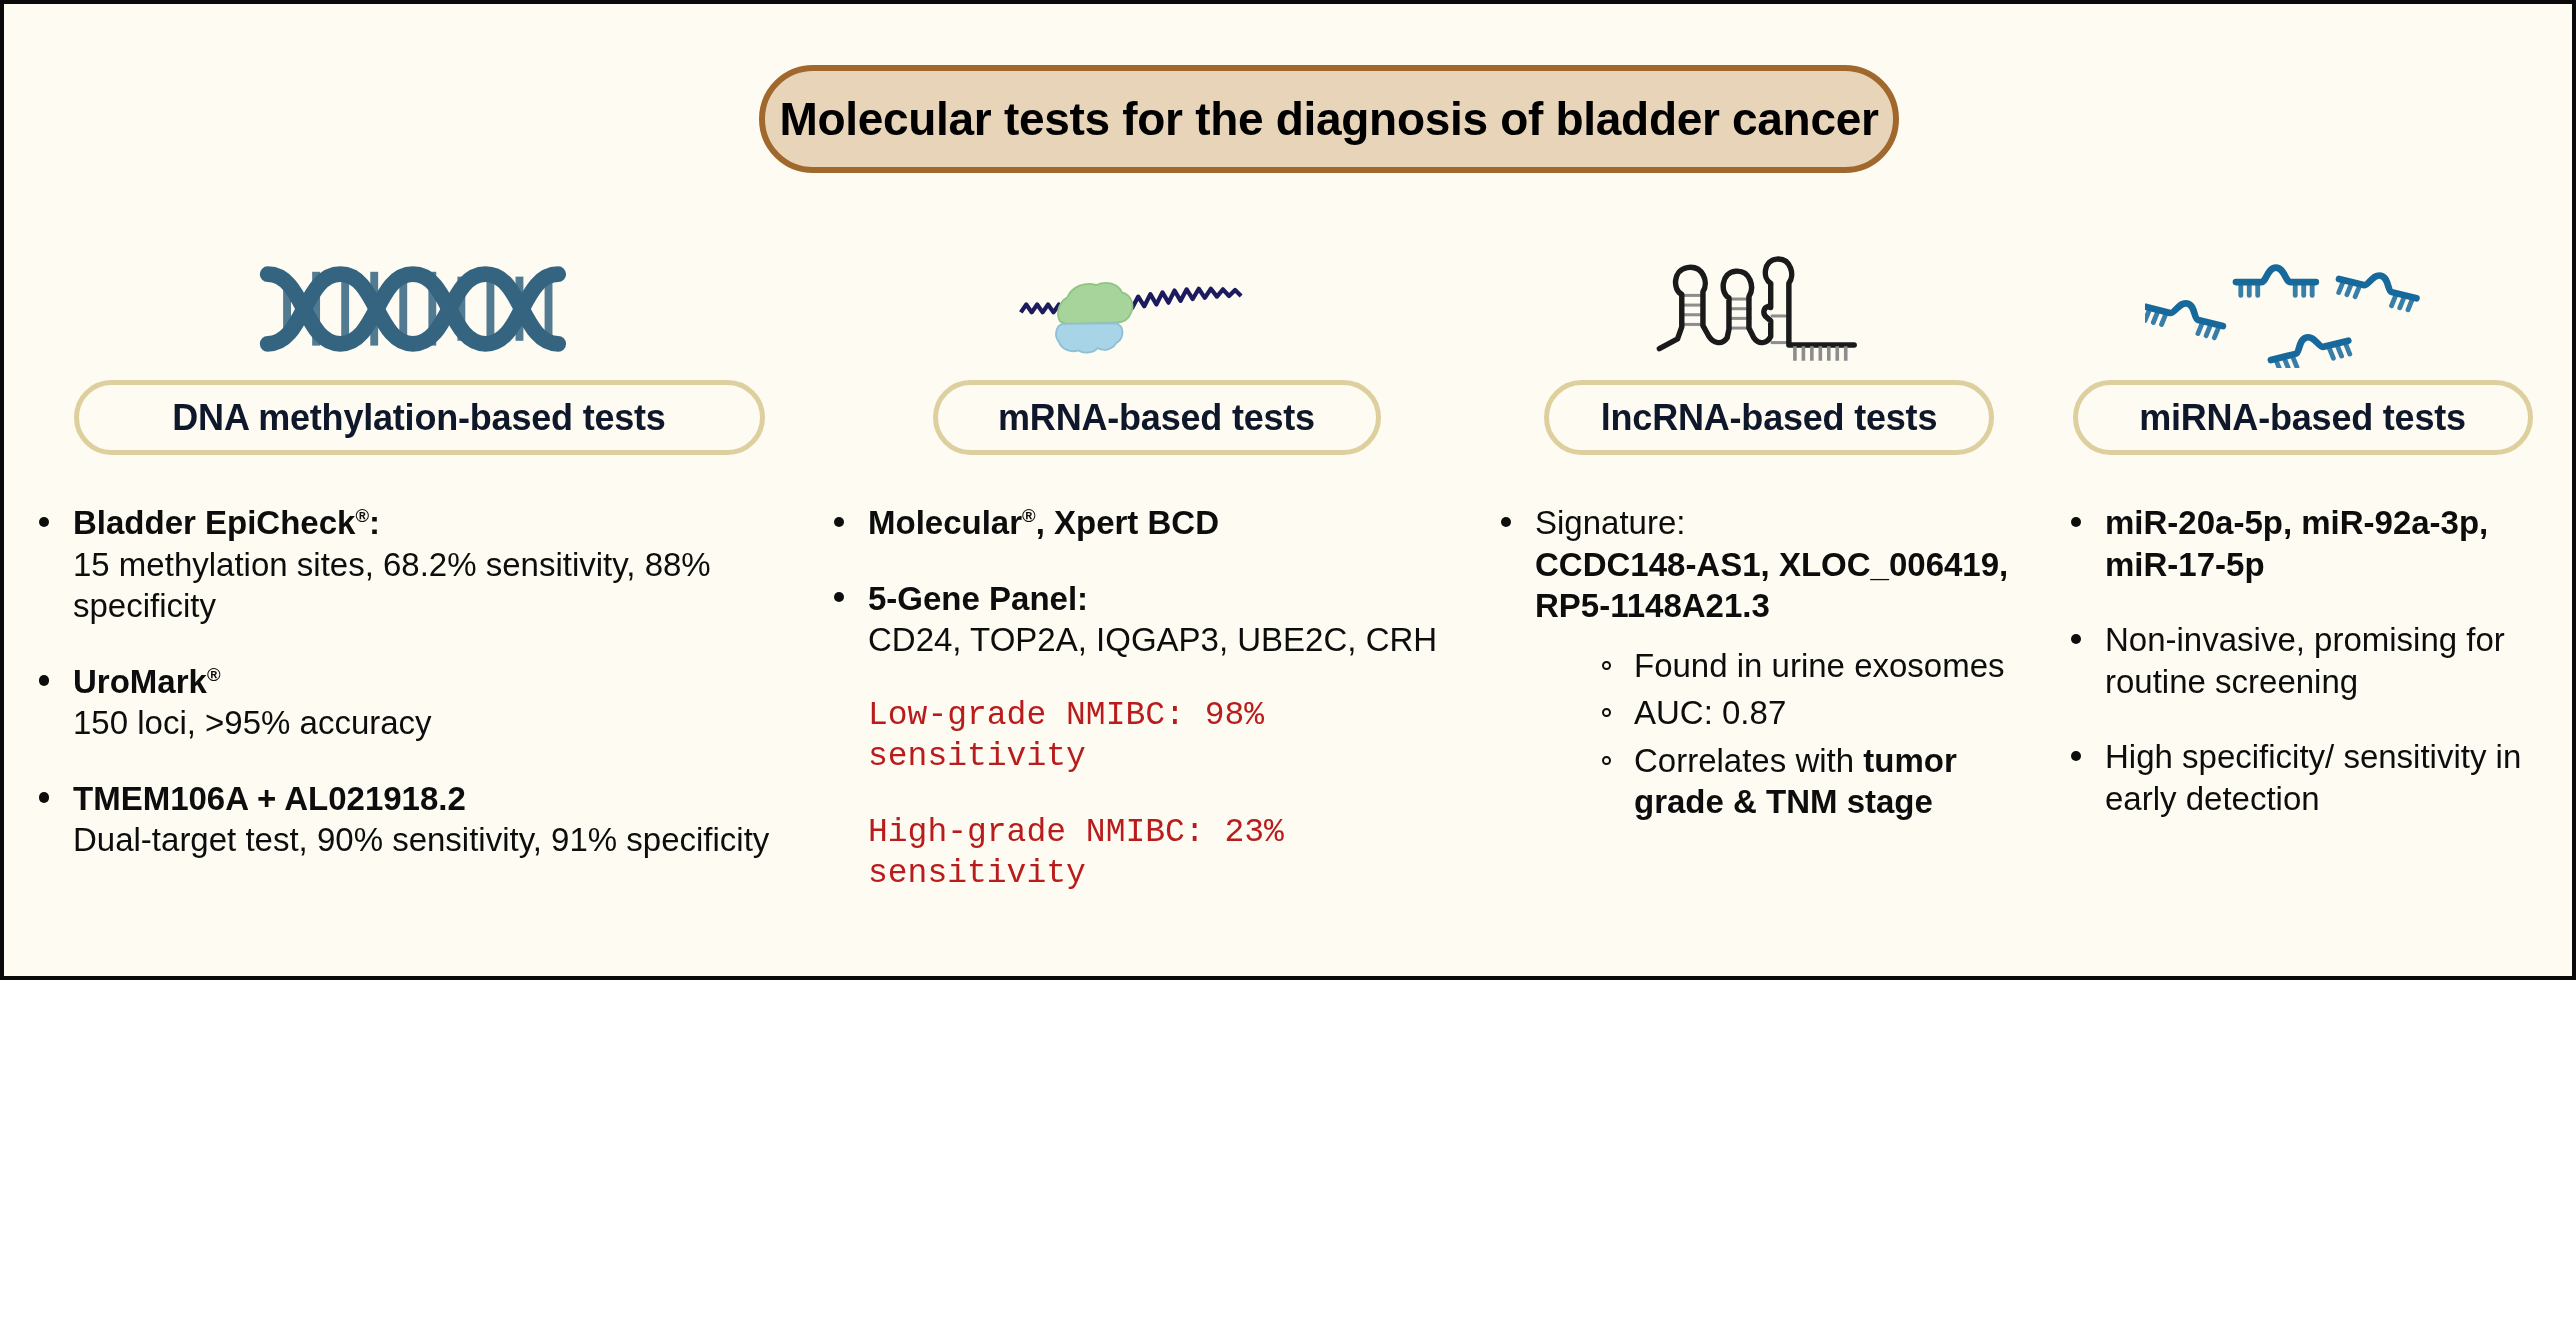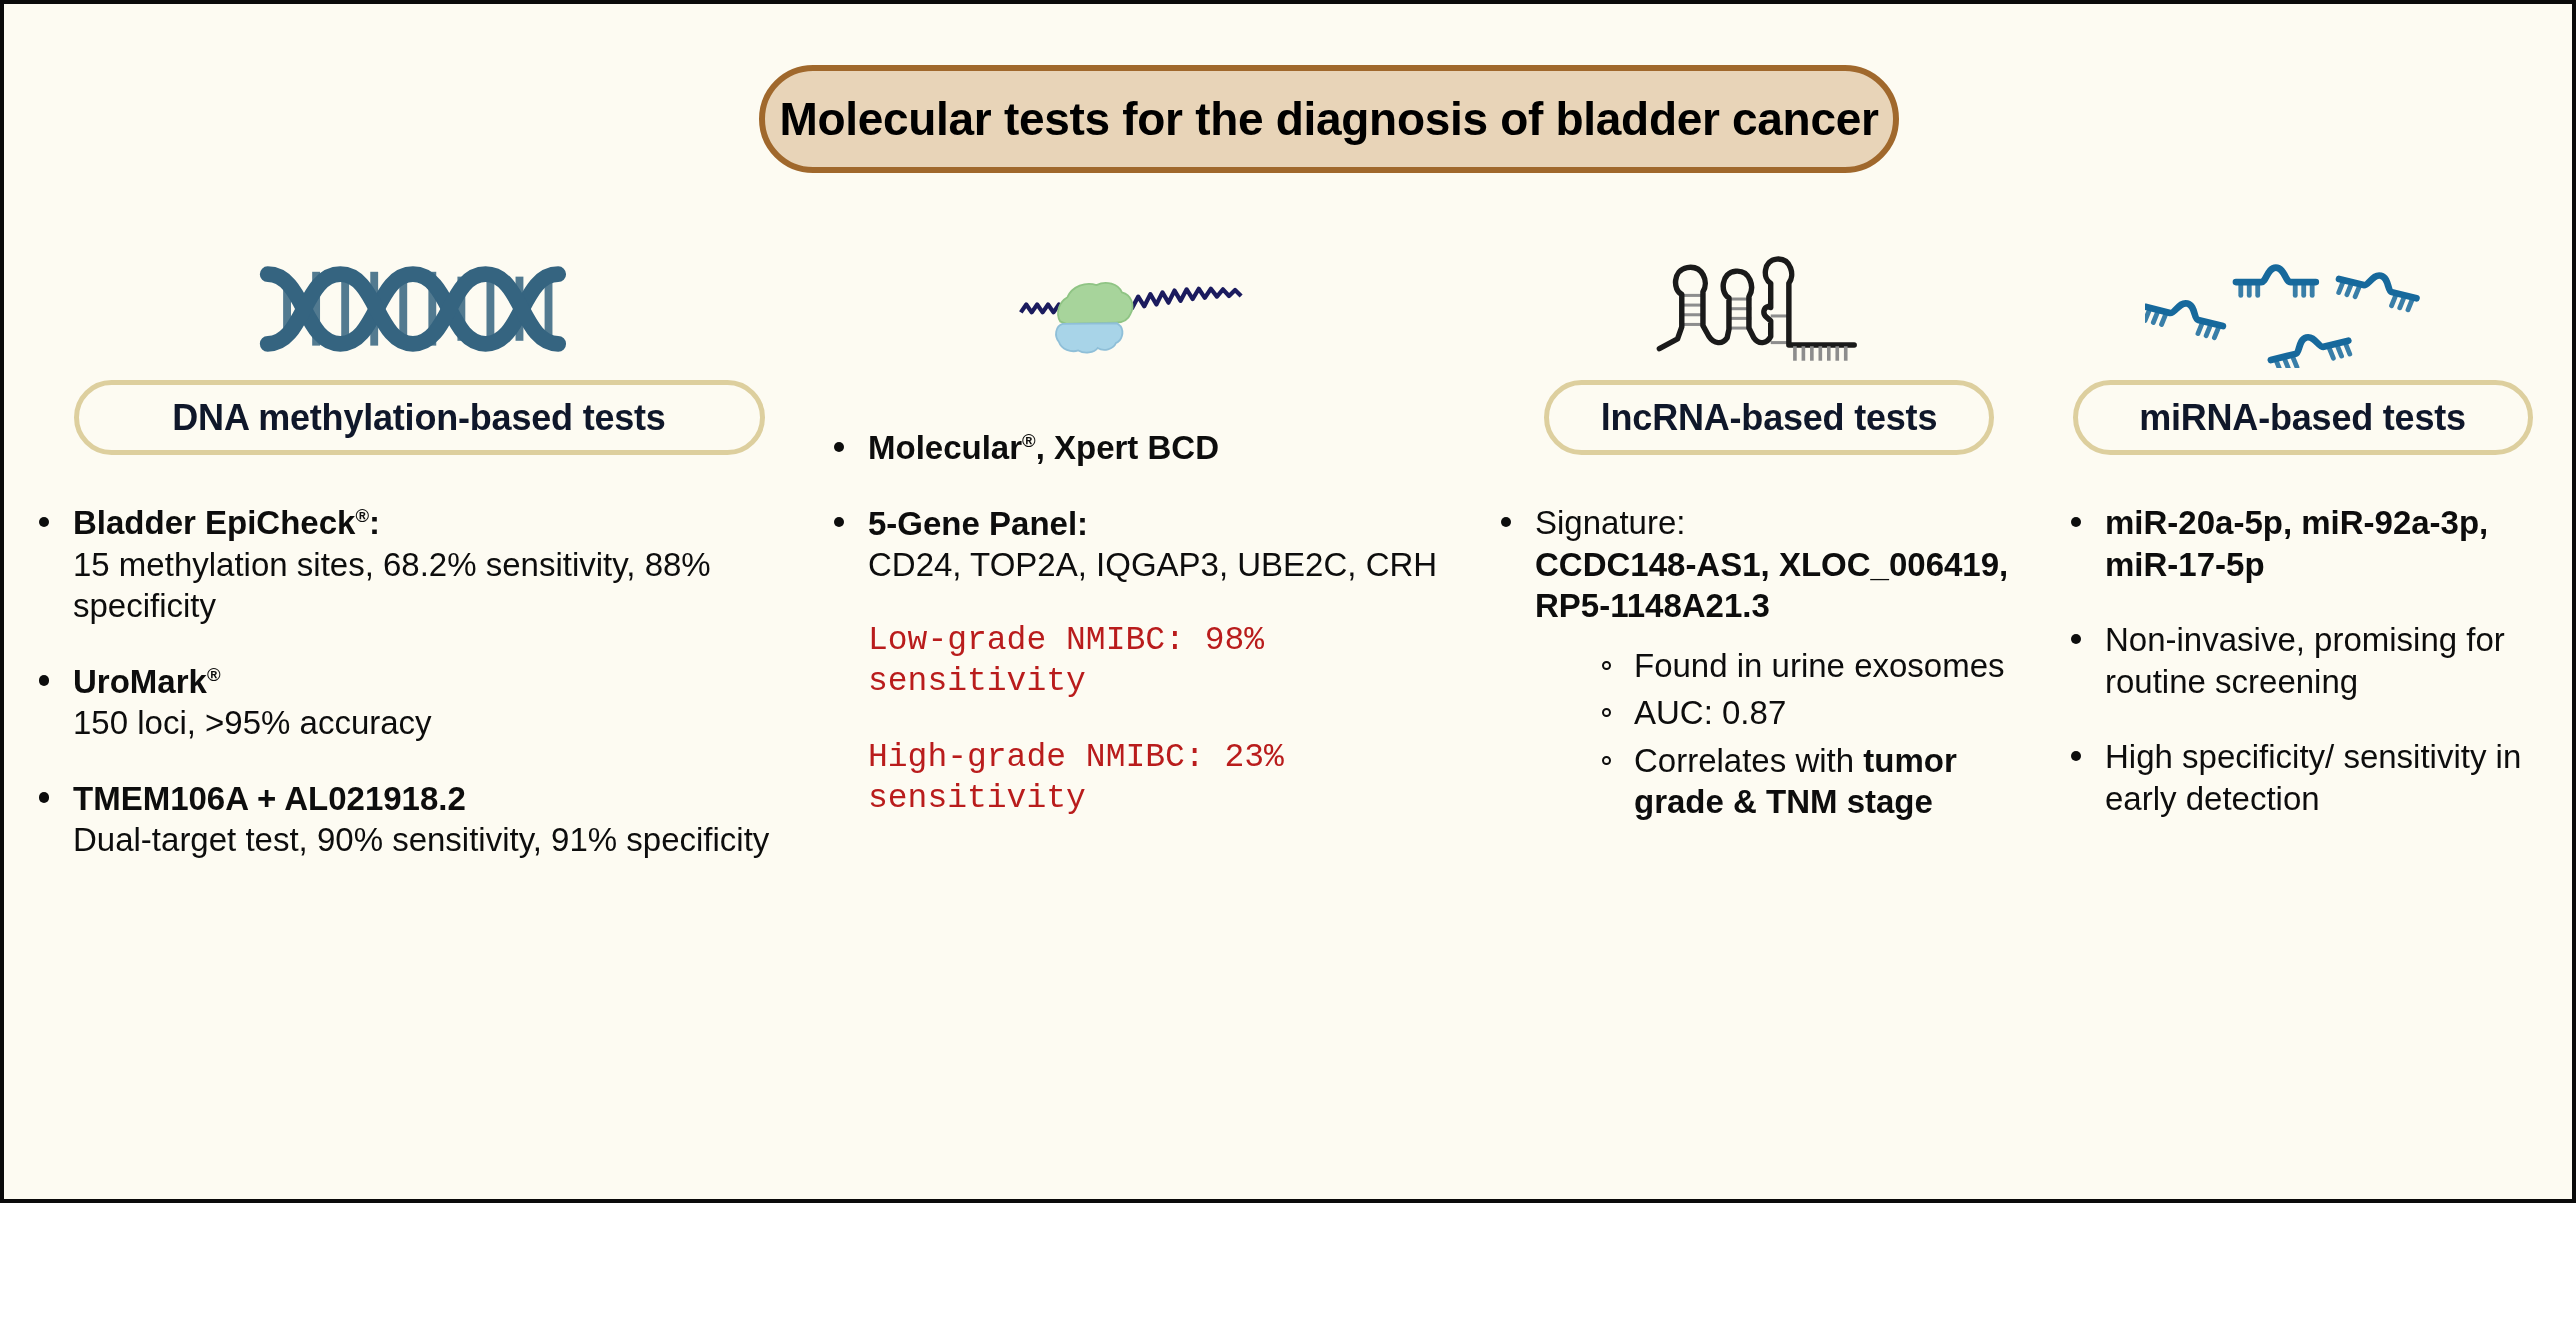--- a/index.html
+++ b/index.html
@@ -6,21 +6,21 @@
     margin: 0;
     padding: 0;
     background: #ffffff;
   }
   body {
     font-family: "Liberation Sans", sans-serif;
   }
   #canvas {
     position: relative;
     width: 2576px;
-    height: 1203px;
+    height: 980px;
     background: #FDFBF2;
     border: 4.2px solid #0a0a0a;
     box-sizing: border-box;
     overflow: hidden;
   }
 
   
   #title-pill {
     position: absolute;
     left: 755px;
@@ -200,20 +200,23 @@
   <div class="column" id="col-2">
 
     <div class="icon-wrap">
       <svg width="340" height="115" viewBox="0 0 560 190">
         <path d="M55,95 l9,-13 l9,13 l9,-13 l9,13 l9,-13 l9,13 l9,-13 l9,13 l9,-13 l9,13 l9,-13 l9,13 l9,-13 l9,13 l9,-14 l9,12 l10,-16 l10,14 l10,-18 l10,15 l10,-19 l10,16 l10,-20 l10,17 l10,-20 l10,17 l10,-20 l10,17 l10,-19 l10,16 l10,-17 l10,15 l10,-15 l10,13 l10,-12 l10,11 l10,-10 l10,10" transform="translate(0,8)" fill="none" stroke="#1B1B5E" stroke-width="7" stroke-linejoin="round"></path>
         <path d="M120,118 C 112,104 118,86 132,78 C 140,60 162,52 180,58 C 196,50 216,56 222,70 C 238,74 244,92 236,106 C 232,116 222,120 212,120 L130,122 Z" fill="#A7D49B" stroke="#8FC484" stroke-width="3"></path>
         <path d="M124,122 C 112,126 110,142 118,152 C 122,164 138,170 150,166 C 160,172 176,170 182,162 C 192,168 208,164 212,154 C 222,150 226,136 220,126 L214,121 Z" fill="#A8D4E8" stroke="#8FBFD8" stroke-width="3"></path>
       </svg>
     </div>
 
+    <div class="header-pill">
+      <span class="ht">mRNA-based tests</span>
+    </div>
 
     <ul class="blist">
       <li class="bitem">
         <span class="dot"></span>
         <b><span>Molecular</span><sup>®</sup><span>, Xpert BCD</span></b>
       </li>
       <li class="bitem">
         <span class="dot"></span>
         <b><span>5-Gene Panel</span><span>:</span></b><br>
         <span>CD24, TOP2A, IQGAP3, UBE2C, CRH</span>

